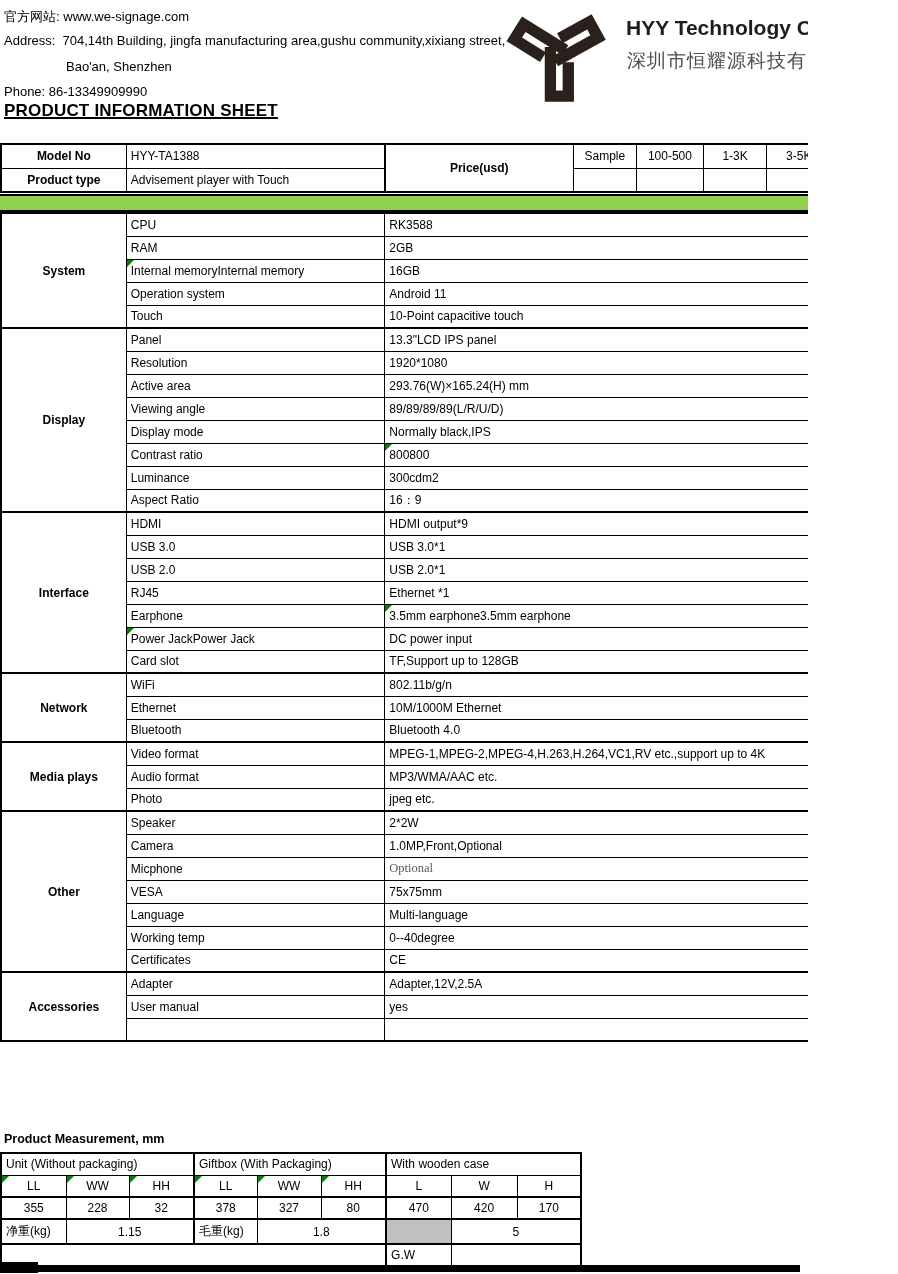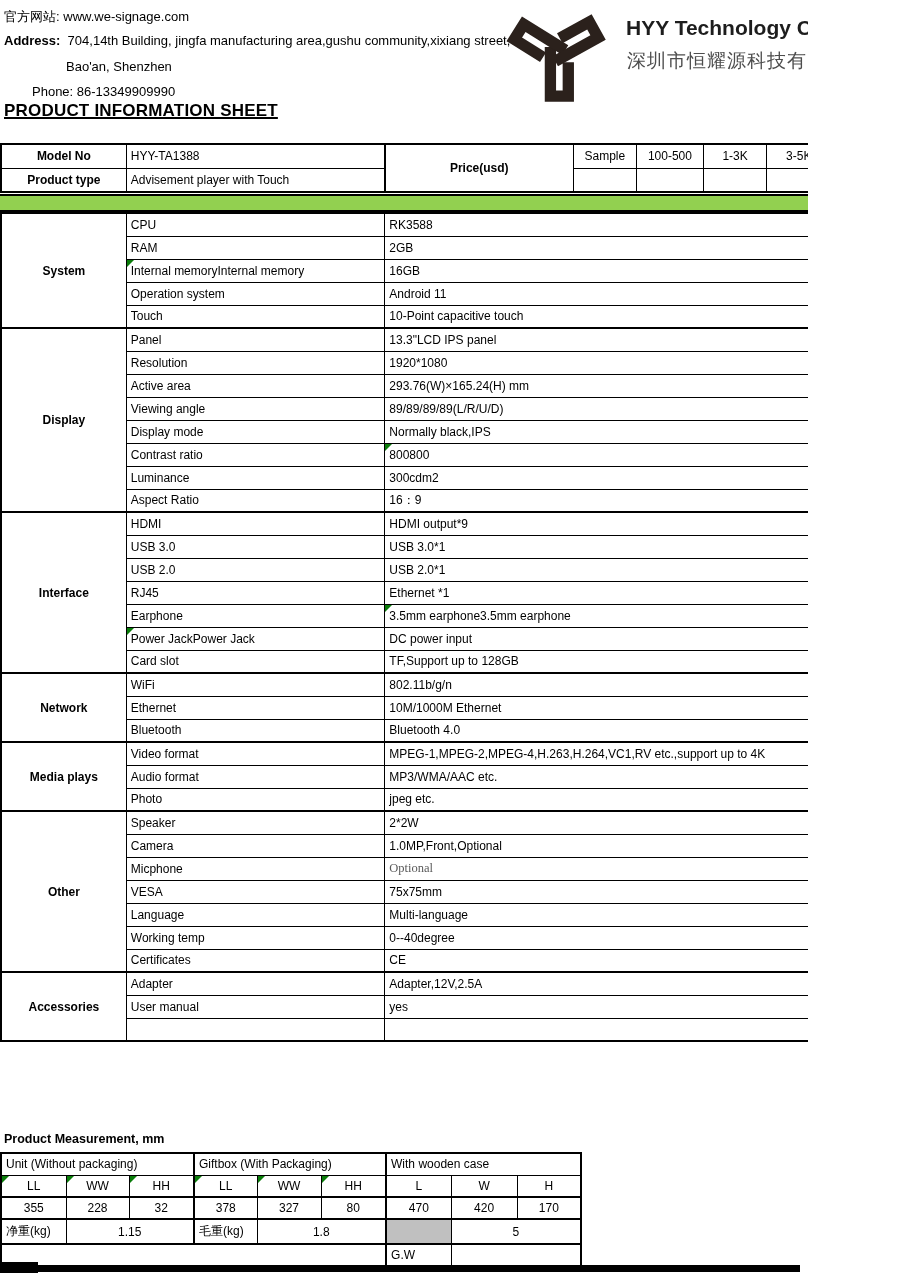--- a/index.html
+++ b/index.html
@@ -4,23 +4,23 @@
 <style>
   * { margin:0; padding:0; box-sizing:border-box; }
   body { background:#fff; font-family:"Liberation Sans","DejaVu Sans",sans-serif; color:#000; }
   #sheet { position:relative; width:808px; height:1274px; background:#fff; overflow:hidden; }
 
   
   .hline { position:absolute; left:4px; font-size:13px; white-space:nowrap; }
   #l-web   { top:8px; }
   #l-addr  { top:33px; }
   #l-addr2 { top:59px; left:66px; }
-  #l-phone { top:84px;margin-left:28px; }
+  #l-phone { top:84px; }
   #l-title { top:101px; font-size:17px; font-weight:bold; text-decoration:underline; text-decoration-thickness:2px; letter-spacing:0.2px; }
-  .blb { font-weight:bold; }
+  .blb { font-weight:normal; }
 
   #logo { position:absolute; left:498px; top:0px; }
   #co-en { position:absolute; left:626px; top:16px; font-size:21px; font-weight:bold; color:#1d1d1d; white-space:nowrap; }
   #co-cn { position:absolute; left:627px; top:48px; font-size:19px; color:#4d4d4d; white-space:nowrap; letter-spacing:1px; }
 
   
   table { border-collapse:collapse; table-layout:fixed; }
   td { border:1px solid #000; font-size:12px; padding:0 4px; overflow:hidden; white-space:nowrap; vertical-align:middle; position:relative; }
 
   

